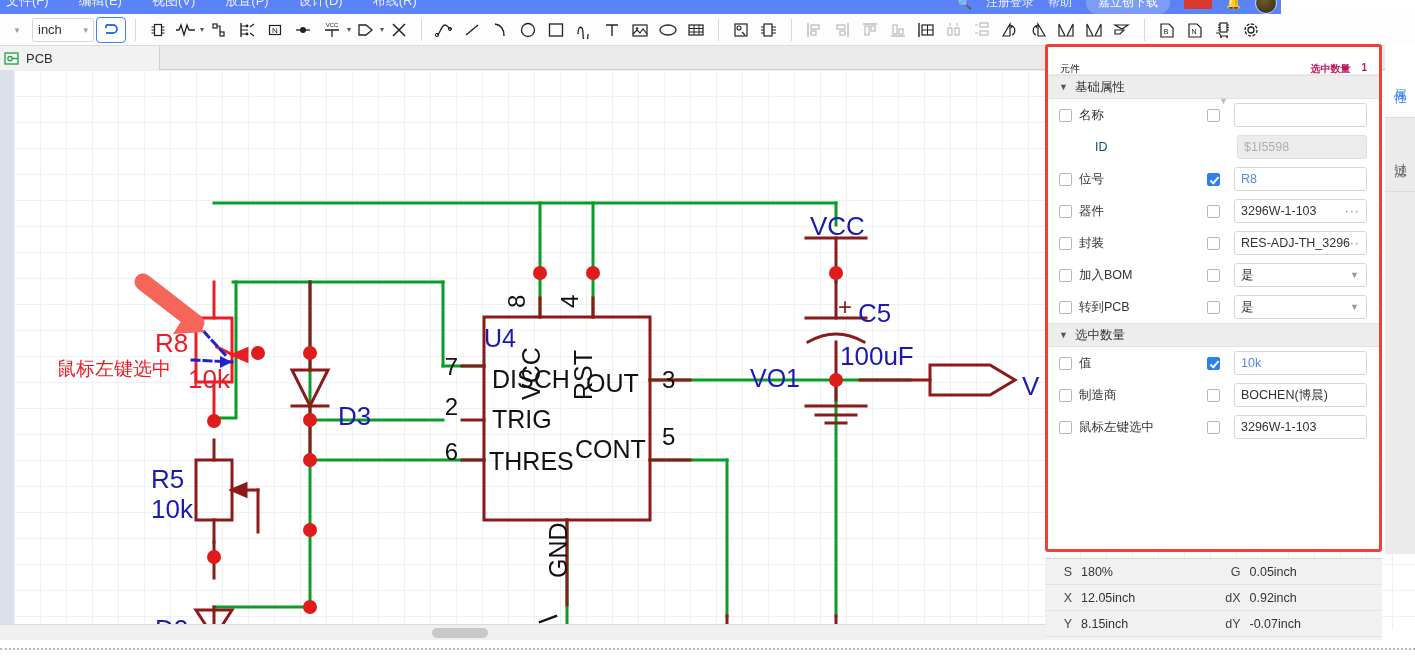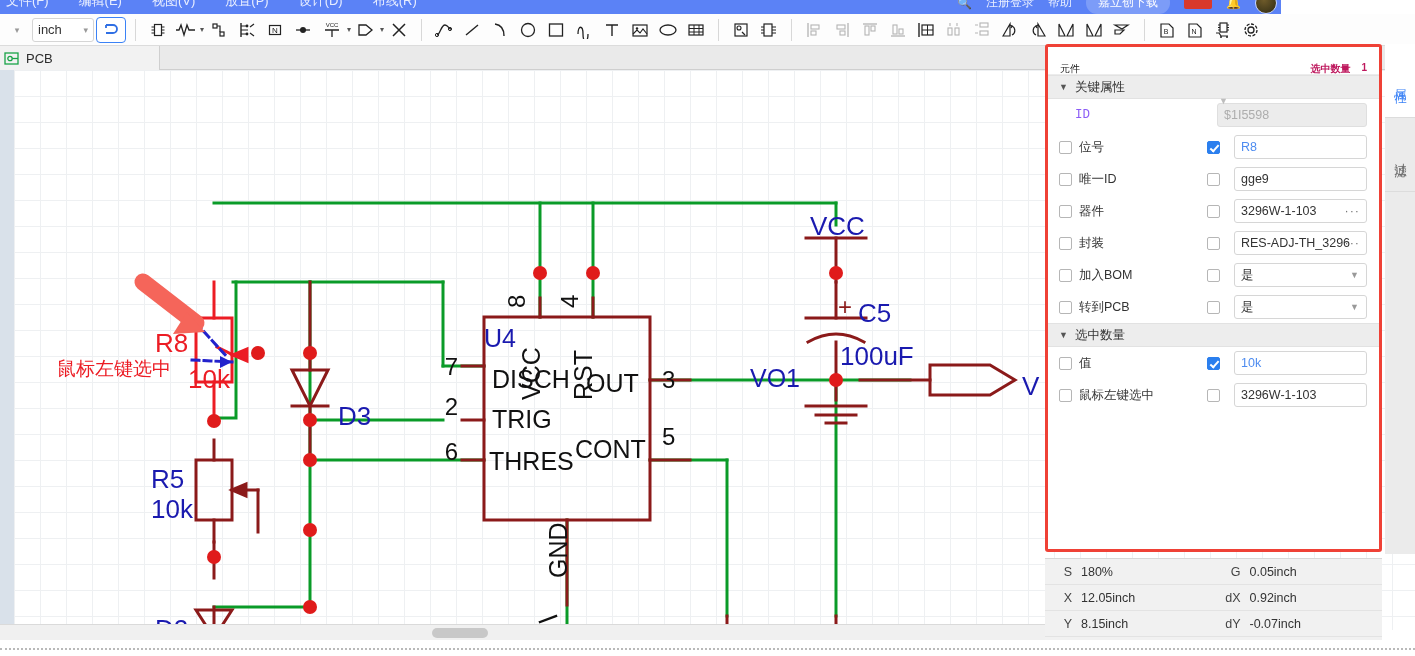--- a/index.html
+++ b/index.html
@@ -128,21 +128,21 @@
     background: #2b7fee; border-color: #2b7fee; position: relative;
   }
   .pcheck.on::after {
     content: ""; position: absolute; left: 4px; top: 1px; width: 3px; height: 7px;
     border: solid #fff; border-width: 0 2px 2px 0; transform: rotate(42deg);
   }
   .plabel {
     font-size: 12.5px; color: #333; margin-left: 7px; width: 128px;
     white-space: nowrap; overflow: hidden;
   }
-  .plabel.indent { margin-left: 16px; width: 108px; color: #8b5cf6; font-family: Liberation Mono, monospace; }
+  .plabel.indent { margin-left: 36px; width: 108px; color: #0c4a6e; }
   .pfield {
     flex: 1; height: 24px; border: 1px solid #d6d6d6; border-radius: 3px;
     background: #fff; display: flex; align-items: center;
     padding: 0 6px; font-size: 12.5px; color: #333; overflow: hidden;
     white-space: nowrap; position: relative;
   }
   .pfield.ro { background: #ececec; border-color: #dfdfdf; color: #adadad; }
   .pfield.blue { color: #4e8cf0; }
   .pfield .dots { position: absolute; right: 6px; color: #777; letter-spacing: 1px; }
   .pfield .chev { position: absolute; right: 7px; color: #999; font-size: 9px; }
@@ -696,45 +696,45 @@
     <div class="props-head">
       <span>元件</span>
       <span class="cnt">
         <span>选中数量</span>
         <span>1</span>
       </span>
     </div>
 
     <div class="sect">
       <span class="tri">▼</span>
-      <span>关键属性</span>
-    </div>
-
+      <span>基础属性</span>
+    </div>
+
+    <div class="prow">
+      <span class="pcheck"></span>
+      <span class="plabel">名称</span>
+      <span class="pcheck"></span>
+      <span class="gap"></span>
+      <span class="pfield"></span>
+    </div>
 
     <div class="prow">
       <span class="plabel indent">ID</span>
       <span class="gap" style="width:34px"></span>
       <span class="pfield ro">$1I5598</span>
     </div>
 
     <div class="prow">
       <span class="pcheck"></span>
       <span class="plabel">位号</span>
       <span class="pcheck on"></span>
       <span class="gap"></span>
       <span class="pfield blue">R8</span>
     </div>
 
-    <div class="prow">
-      <span class="pcheck"></span>
-      <span class="plabel">唯一ID</span>
-      <span class="pcheck"></span>
-      <span class="gap"></span>
-      <span class="pfield">gge9</span>
-    </div>
 
     <div class="prow">
       <span class="pcheck"></span>
       <span class="plabel">器件</span>
       <span class="pcheck"></span>
       <span class="gap"></span>
       <span class="pfield">
         <span>3296W-1-103</span>
         <span class="dots">···</span>
       </span>
@@ -779,20 +779,27 @@
     </div>
 
     <div class="prow">
       <span class="pcheck"></span>
       <span class="plabel">值</span>
       <span class="pcheck on"></span>
       <span class="gap"></span>
       <span class="pfield blue">10k</span>
     </div>
 
+    <div class="prow">
+      <span class="pcheck"></span>
+      <span class="plabel">制造商</span>
+      <span class="pcheck"></span>
+      <span class="gap"></span>
+      <span class="pfield">BOCHEN(博晨)</span>
+    </div>
 
     <div class="prow">
       <span class="pcheck"></span>
       <span class="plabel">鼠标左键选中</span>
       <span class="pcheck"></span>
       <span class="gap"></span>
       <span class="pfield">3296W-1-103</span>
     </div>
 
 

